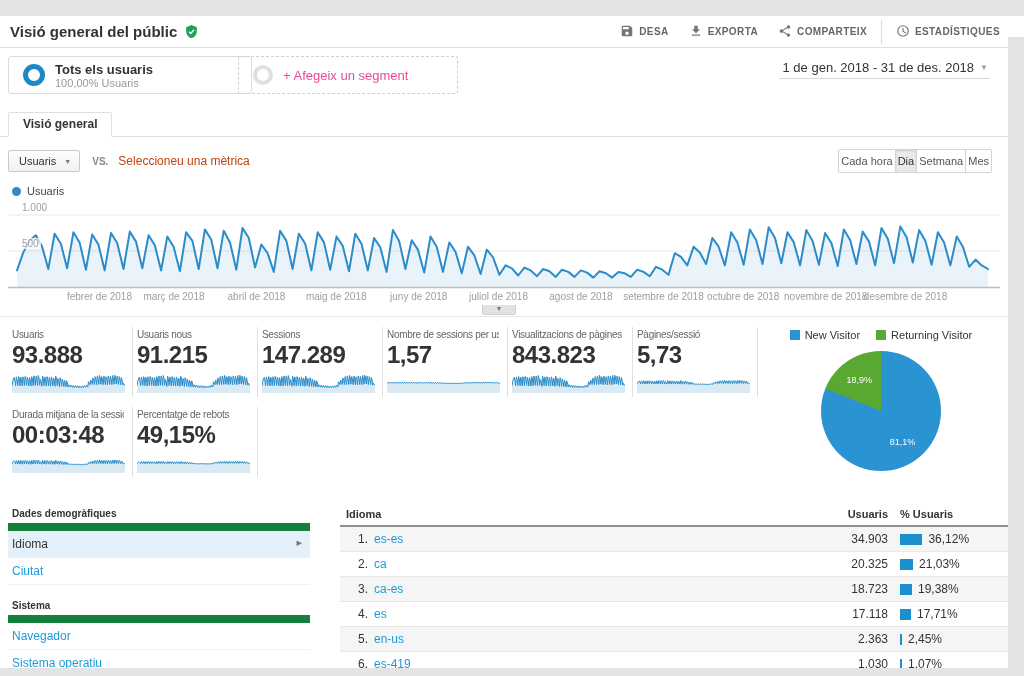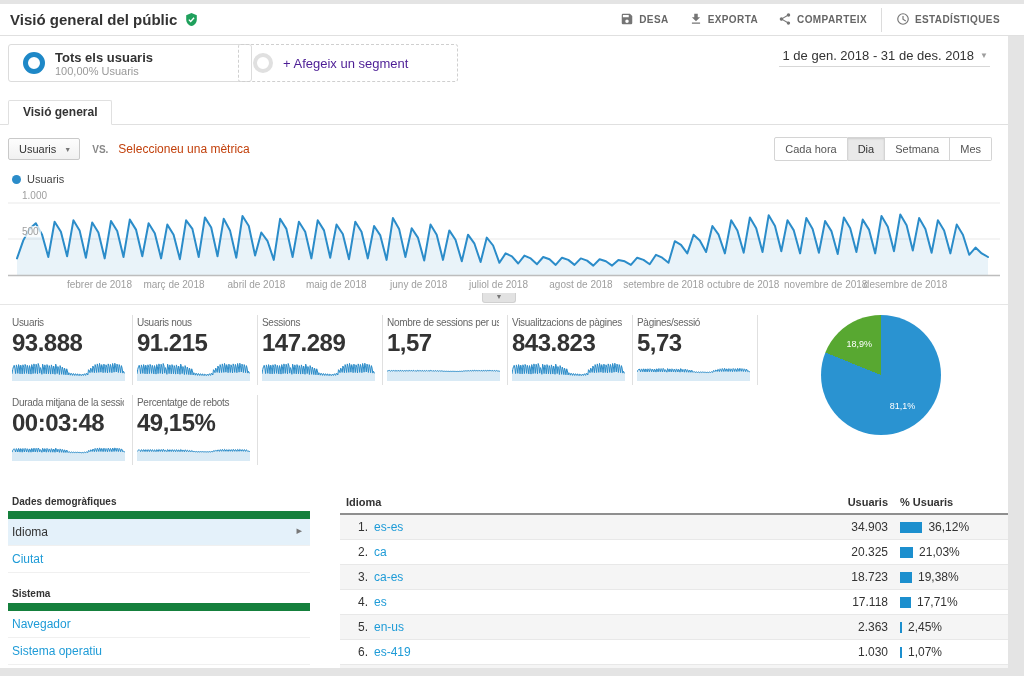--- a/index.html
+++ b/index.html
@@ -4,21 +4,21 @@
 <style>
   * { box-sizing: border-box; margin: 0; padding: 0; }
   html,body { width:1024px; height:676px; }
   body {
     font-family: "Liberation Sans", "DejaVu Sans", sans-serif;
     background:#e4e4e4; color:#333; overflow:hidden; position:relative;
   }
   .topstrip { height:4px; background:#e4e4e4; }
   .topbar {
     background:#fff; border-bottom:1px solid #e0e0e0; height:32px;
-    display:flex; align-items:center; justify-content:space-between; padding:0 14px 0 10px;
+    display:flex; align-items:center; justify-content:space-between; padding:0 14px 0 10px;margin-top:12px;
   }
   .title-wrap { display:flex; align-items:center; gap:7px; }
   .page-title { font-size:15px; font-weight:bold; color:#333; }
   .badge-ic { width:15px; height:15px; display:inline-block; }
   .actions { display:flex; align-items:center; }
   .action {
     display:flex; align-items:center; gap:5px; background:none; border:none;
     font-family:inherit; font-size:10px; font-weight:bold; color:#666;
     letter-spacing:.4px; padding:4px 10px; cursor:pointer;
   }
@@ -32,21 +32,21 @@
     position:absolute; left:8px; top:8px; width:244px; height:38px; background:#fff;
     border:1px solid #dcdcdc; border-radius:3px; display:flex; align-items:center;
     gap:10px; padding:0 10px 0 14px; cursor:pointer;
   }
   .seg-ring { width:22px; height:22px; border-radius:50%; border:5px solid #1e88c7; background:#fff; }
   .seg-name { font-size:13px; font-weight:bold; color:#333; line-height:15px; }
   .seg-detail { font-size:11px; color:#999; }
   .seg-add {
     position:absolute; left:238px; top:8px; width:220px; height:38px;
     border:1px dashed #cfcfcf; border-radius:3px; display:flex; align-items:center;
-    gap:10px; padding:0 14px; color:#4c1d95; font-size:13px; cursor:pointer;
+    gap:10px; padding:0 14px; color:#ec4899; font-size:13px; cursor:pointer;
   }
   .seg-add-circle { width:20px; height:20px; border-radius:50%; border:4px solid #e0e0e0; }
   .daterange {
     position:absolute; right:18px; top:10px; font-size:13px; color:#333;
     border-bottom:1px solid #d7d7d7; padding:2px 2px 3px 4px; cursor:pointer;
     display:flex; align-items:center; gap:6px;
   }
   .caret-down { font-size:8px; color:#9e9e9e; }
 
   .tabbar { position:relative; height:23px; margin-top:14px; border-bottom:1px solid #e0e0e0; }
@@ -61,21 +61,21 @@
     display:flex; align-items:center; gap:8px; border:1px solid #c9c9c9; border-radius:2px;
     background:linear-gradient(#fdfdfd,#f1f1f1); font-family:inherit; font-size:11px;
     color:#333; padding:4px 8px 4px 10px; cursor:pointer;
   }
   .metric-select .caret-down { font-size:7px; color:#777; }
   .vs-label { font-size:10px; font-weight:bold; color:#888; margin:0 10px 0 12px; }
   .blue-link { color:#c2410c; text-decoration:none; font-size:12px; cursor:pointer; }
   .granularity { margin-left:auto; display:flex; }
   .gran-btn {
     border:1px solid #d4d4d4; border-left:none; background:#fff; font-family:inherit;
-    font-size:11px; color:#555; padding:5px 10px; cursor:pointer;
+    font-size:11px; color:#555; padding:5px 2px; cursor:pointer;
   }
   .gran-btn:first-child { border-left:1px solid #d4d4d4; border-radius:2px 0 0 2px; }
   .gran-btn:last-child { border-radius:0 2px 2px 0; }
   .gran-btn.active { background:#e9e9e9; box-shadow:inset 0 1px 2px rgba(0,0,0,.12); color:#333; }
 
   .legend-row { display:flex; align-items:center; gap:6px; padding:12px 0 0 12px; font-size:11px; color:#444; }
   .legend-dot { width:9px; height:9px; border-radius:50%; }
 
   .chart-wrap { position:relative; height:116px; margin-top:4px; border-bottom:1px solid #e6e6e6; }
   .chart-wrap svg { position:absolute; left:0; top:0; }
@@ -267,20 +267,30 @@
               <path d="M0,22 L0.0,13.2 L0.7,11.4 L1.5,10.3 L2.2,9.7 L2.9,10.8 L3.6,13.0 L4.4,9.6 L5.1,10.6 L5.8,13.0 L6.6,9.4 L7.3,10.4 L8.0,13.1 L8.7,9.6 L9.5,10.6 L10.2,13.2 L10.9,9.5 L11.7,10.5 L12.4,13.0 L13.1,9.4 L13.9,10.4 L14.6,13.0 L15.3,9.7 L16.0,10.7 L16.8,13.2 L17.5,9.9 L18.2,10.8 L19.0,13.2 L19.7,9.4 L20.4,10.3 L21.1,13.0 L21.9,9.2 L22.6,10.1 L23.3,13.0 L24.1,9.3 L24.8,10.4 L25.5,13.1 L26.2,9.0 L27.0,10.0 L27.7,12.9 L28.4,10.6 L29.2,11.5 L29.9,13.3 L30.6,9.3 L31.3,10.3 L32.1,13.0 L32.8,9.6 L33.5,10.6 L34.3,13.2 L35.0,9.4 L35.7,10.4 L36.5,13.1 L37.2,9.9 L37.9,10.8 L38.6,13.2 L39.4,9.6 L40.1,10.6 L40.8,13.2 L41.6,10.0 L42.3,10.9 L43.0,13.3 L43.7,9.2 L44.5,10.3 L45.2,13.0 L45.9,10.2 L46.7,11.1 L47.4,13.4 L48.1,9.9 L48.8,10.8 L49.6,13.3 L50.3,10.4 L51.0,11.3 L51.8,13.5 L52.5,10.8 L53.2,11.7 L53.9,13.5 L54.7,11.1 L55.4,11.9 L56.1,13.6 L56.9,12.7 L57.6,13.0 L58.3,13.7 L59.1,12.9 L59.8,13.2 L60.5,13.7 L61.2,13.0 L62.0,13.2 L62.7,13.8 L63.4,13.1 L64.2,13.3 L64.9,13.8 L65.6,13.2 L66.3,13.4 L67.1,13.9 L67.8,13.2 L68.5,13.5 L69.3,13.9 L70.0,13.3 L70.7,13.5 L71.4,13.8 L72.2,13.1 L72.9,13.3 L73.6,13.7 L74.4,12.8 L75.1,13.1 L75.8,13.6 L76.5,11.5 L77.3,11.8 L78.0,12.7 L78.7,10.8 L79.5,11.4 L80.2,12.5 L80.9,10.0 L81.7,10.8 L82.4,12.7 L83.1,9.4 L83.8,10.4 L84.6,12.6 L85.3,9.2 L86.0,10.2 L86.8,12.5 L87.5,8.9 L88.2,10.0 L88.9,12.5 L89.7,9.4 L90.4,10.4 L91.1,12.7 L91.9,9.2 L92.6,10.3 L93.3,12.6 L94.0,9.5 L94.8,10.5 L95.5,12.8 L96.2,9.2 L97.0,10.2 L97.7,12.5 L98.4,9.4 L99.1,10.4 L99.9,12.7 L100.6,9.0 L101.3,10.1 L102.1,12.5 L102.8,8.9 L103.5,9.9 L104.3,12.4 L105.0,9.2 L105.7,10.3 L106.4,12.6 L107.2,9.4 L107.9,10.4 L108.6,12.7 L109.4,9.9 L110.1,10.8 L110.8,12.8 L111.5,12.1 L112.3,12.7 L113.0,13.0 L113,22 Z" fill="rgba(43,140,201,0.18)"></path>
               <polyline points="0.0,13.2 0.7,11.4 1.5,10.3 2.2,9.7 2.9,10.8 3.6,13.0 4.4,9.6 5.1,10.6 5.8,13.0 6.6,9.4 7.3,10.4 8.0,13.1 8.7,9.6 9.5,10.6 10.2,13.2 10.9,9.5 11.7,10.5 12.4,13.0 13.1,9.4 13.9,10.4 14.6,13.0 15.3,9.7 16.0,10.7 16.8,13.2 17.5,9.9 18.2,10.8 19.0,13.2 19.7,9.4 20.4,10.3 21.1,13.0 21.9,9.2 22.6,10.1 23.3,13.0 24.1,9.3 24.8,10.4 25.5,13.1 26.2,9.0 27.0,10.0 27.7,12.9 28.4,10.6 29.2,11.5 29.9,13.3 30.6,9.3 31.3,10.3 32.1,13.0 32.8,9.6 33.5,10.6 34.3,13.2 35.0,9.4 35.7,10.4 36.5,13.1 37.2,9.9 37.9,10.8 38.6,13.2 39.4,9.6 40.1,10.6 40.8,13.2 41.6,10.0 42.3,10.9 43.0,13.3 43.7,9.2 44.5,10.3 45.2,13.0 45.9,10.2 46.7,11.1 47.4,13.4 48.1,9.9 48.8,10.8 49.6,13.3 50.3,10.4 51.0,11.3 51.8,13.5 52.5,10.8 53.2,11.7 53.9,13.5 54.7,11.1 55.4,11.9 56.1,13.6 56.9,12.7 57.6,13.0 58.3,13.7 59.1,12.9 59.8,13.2 60.5,13.7 61.2,13.0 62.0,13.2 62.7,13.8 63.4,13.1 64.2,13.3 64.9,13.8 65.6,13.2 66.3,13.4 67.1,13.9 67.8,13.2 68.5,13.5 69.3,13.9 70.0,13.3 70.7,13.5 71.4,13.8 72.2,13.1 72.9,13.3 73.6,13.7 74.4,12.8 75.1,13.1 75.8,13.6 76.5,11.5 77.3,11.8 78.0,12.7 78.7,10.8 79.5,11.4 80.2,12.5 80.9,10.0 81.7,10.8 82.4,12.7 83.1,9.4 83.8,10.4 84.6,12.6 85.3,9.2 86.0,10.2 86.8,12.5 87.5,8.9 88.2,10.0 88.9,12.5 89.7,9.4 90.4,10.4 91.1,12.7 91.9,9.2 92.6,10.3 93.3,12.6 94.0,9.5 94.8,10.5 95.5,12.8 96.2,9.2 97.0,10.2 97.7,12.5 98.4,9.4 99.1,10.4 99.9,12.7 100.6,9.0 101.3,10.1 102.1,12.5 102.8,8.9 103.5,9.9 104.3,12.4 105.0,9.2 105.7,10.3 106.4,12.6 107.2,9.4 107.9,10.4 108.6,12.7 109.4,9.9 110.1,10.8 110.8,12.8 111.5,12.1 112.3,12.7 113.0,13.0" fill="none" stroke="#2b8cc9" stroke-width="1"></polyline>
             </svg></div>
           <div class="metric-card"><div class="metric-label">Percentatge de rebots</div><div class="metric-value">49,15%</div><svg width="113" height="22" viewBox="0 0 113 22">
               <path d="M0,22 L0.0,12.6 L0.7,11.7 L1.5,11.1 L2.2,10.7 L2.9,11.4 L3.6,12.6 L4.4,10.7 L5.1,11.2 L5.8,12.5 L6.6,10.6 L7.3,11.1 L8.0,12.6 L8.7,10.7 L9.5,11.2 L10.2,12.6 L10.9,10.6 L11.7,11.2 L12.4,12.6 L13.1,10.6 L13.9,11.1 L14.6,12.5 L15.3,10.7 L16.0,11.3 L16.8,12.6 L17.5,10.8 L18.2,11.4 L19.0,12.7 L19.7,10.6 L20.4,11.1 L21.1,12.6 L21.9,10.4 L22.6,11.0 L23.3,12.5 L24.1,10.5 L24.8,11.1 L25.5,12.6 L26.2,10.4 L27.0,10.9 L27.7,12.5 L28.4,11.2 L29.2,11.7 L29.9,12.7 L30.6,10.5 L31.3,11.1 L32.1,12.6 L32.8,10.7 L33.5,11.2 L34.3,12.6 L35.0,10.6 L35.7,11.1 L36.5,12.6 L37.2,10.8 L37.9,11.3 L38.6,12.7 L39.4,10.7 L40.1,11.2 L40.8,12.6 L41.6,10.9 L42.3,11.4 L43.0,12.7 L43.7,10.5 L44.5,11.1 L45.2,12.6 L45.9,11.0 L46.7,11.5 L47.4,12.8 L48.1,10.8 L48.8,11.4 L49.6,12.7 L50.3,11.1 L51.0,11.6 L51.8,12.8 L52.5,11.4 L53.2,11.8 L53.9,12.8 L54.7,11.5 L55.4,11.9 L56.1,12.9 L56.9,12.4 L57.6,12.5 L58.3,12.9 L59.1,12.5 L59.8,12.6 L60.5,13.0 L61.2,12.6 L62.0,12.7 L62.7,13.0 L63.4,12.6 L64.2,12.7 L64.9,13.0 L65.6,12.6 L66.3,12.8 L67.1,13.0 L67.8,12.7 L68.5,12.8 L69.3,13.0 L70.0,12.7 L70.7,12.8 L71.4,13.0 L72.2,12.6 L72.9,12.7 L73.6,13.0 L74.4,12.5 L75.1,12.6 L75.8,12.9 L76.5,11.7 L77.3,11.9 L78.0,12.4 L78.7,11.4 L79.5,11.7 L80.2,12.3 L80.9,10.9 L81.7,11.4 L82.4,12.4 L83.1,10.6 L83.8,11.1 L84.6,12.3 L85.3,10.4 L86.0,11.0 L86.8,12.3 L87.5,10.3 L88.2,10.9 L88.9,12.3 L89.7,10.6 L90.4,11.1 L91.1,12.4 L91.9,10.5 L92.6,11.1 L93.3,12.3 L94.0,10.6 L94.8,11.2 L95.5,12.4 L96.2,10.4 L97.0,11.0 L97.7,12.3 L98.4,10.6 L99.1,11.1 L99.9,12.4 L100.6,10.4 L101.3,10.9 L102.1,12.3 L102.8,10.3 L103.5,10.9 L104.3,12.2 L105.0,10.5 L105.7,11.1 L106.4,12.3 L107.2,10.6 L107.9,11.1 L108.6,12.4 L109.4,10.8 L110.1,11.4 L110.8,12.5 L111.5,12.1 L112.3,12.4 L113.0,12.6 L113,22 Z" fill="rgba(43,140,201,0.18)"></path>
               <polyline points="0.0,12.6 0.7,11.7 1.5,11.1 2.2,10.7 2.9,11.4 3.6,12.6 4.4,10.7 5.1,11.2 5.8,12.5 6.6,10.6 7.3,11.1 8.0,12.6 8.7,10.7 9.5,11.2 10.2,12.6 10.9,10.6 11.7,11.2 12.4,12.6 13.1,10.6 13.9,11.1 14.6,12.5 15.3,10.7 16.0,11.3 16.8,12.6 17.5,10.8 18.2,11.4 19.0,12.7 19.7,10.6 20.4,11.1 21.1,12.6 21.9,10.4 22.6,11.0 23.3,12.5 24.1,10.5 24.8,11.1 25.5,12.6 26.2,10.4 27.0,10.9 27.7,12.5 28.4,11.2 29.2,11.7 29.9,12.7 30.6,10.5 31.3,11.1 32.1,12.6 32.8,10.7 33.5,11.2 34.3,12.6 35.0,10.6 35.7,11.1 36.5,12.6 37.2,10.8 37.9,11.3 38.6,12.7 39.4,10.7 40.1,11.2 40.8,12.6 41.6,10.9 42.3,11.4 43.0,12.7 43.7,10.5 44.5,11.1 45.2,12.6 45.9,11.0 46.7,11.5 47.4,12.8 48.1,10.8 48.8,11.4 49.6,12.7 50.3,11.1 51.0,11.6 51.8,12.8 52.5,11.4 53.2,11.8 53.9,12.8 54.7,11.5 55.4,11.9 56.1,12.9 56.9,12.4 57.6,12.5 58.3,12.9 59.1,12.5 59.8,12.6 60.5,13.0 61.2,12.6 62.0,12.7 62.7,13.0 63.4,12.6 64.2,12.7 64.9,13.0 65.6,12.6 66.3,12.8 67.1,13.0 67.8,12.7 68.5,12.8 69.3,13.0 70.0,12.7 70.7,12.8 71.4,13.0 72.2,12.6 72.9,12.7 73.6,13.0 74.4,12.5 75.1,12.6 75.8,12.9 76.5,11.7 77.3,11.9 78.0,12.4 78.7,11.4 79.5,11.7 80.2,12.3 80.9,10.9 81.7,11.4 82.4,12.4 83.1,10.6 83.8,11.1 84.6,12.3 85.3,10.4 86.0,11.0 86.8,12.3 87.5,10.3 88.2,10.9 88.9,12.3 89.7,10.6 90.4,11.1 91.1,12.4 91.9,10.5 92.6,11.1 93.3,12.3 94.0,10.6 94.8,11.2 95.5,12.4 96.2,10.4 97.0,11.0 97.7,12.3 98.4,10.6 99.1,11.1 99.9,12.4 100.6,10.4 101.3,10.9 102.1,12.3 102.8,10.3 103.5,10.9 104.3,12.2 105.0,10.5 105.7,11.1 106.4,12.3 107.2,10.6 107.9,11.1 108.6,12.4 109.4,10.8 110.1,11.4 110.8,12.5 111.5,12.1 112.3,12.4 113.0,12.6" fill="none" stroke="#2b8cc9" stroke-width="1"></polyline>
             </svg></div>
         </div>
       </div>
     <div class="pie-block">
+      <div class="pie-legend" id="pie-legend">
+          <span class="pl-item">
+            <span class="pl-swatch" style="background: rgb(42, 147, 209);"></span>
+            <span>New Visitor</span>
+          </span>
+          <span class="pl-item">
+            <span class="pl-swatch" style="background: rgb(88, 168, 49);"></span>
+            <span>Returning Visitor</span>
+          </span>
+        </div>
       <div class="pie" id="pie" style="background: conic-gradient(rgb(42, 147, 209) 0deg, rgb(42, 147, 209) 291.96deg, rgb(88, 168, 49) 291.96deg, rgb(88, 168, 49) 360deg);">
           <span class="plabel" style="left: 68%; top: 76%;">81,1%</span>
           <span class="plabel" style="left: 32%; top: 24%;">18,9%</span>
         </div>
     </div>
   </div>
 
   <div class="bottom">
     <div class="sidebar" id="sidebar">
         <div class="sb-header">Dades demogràfiques</div>

